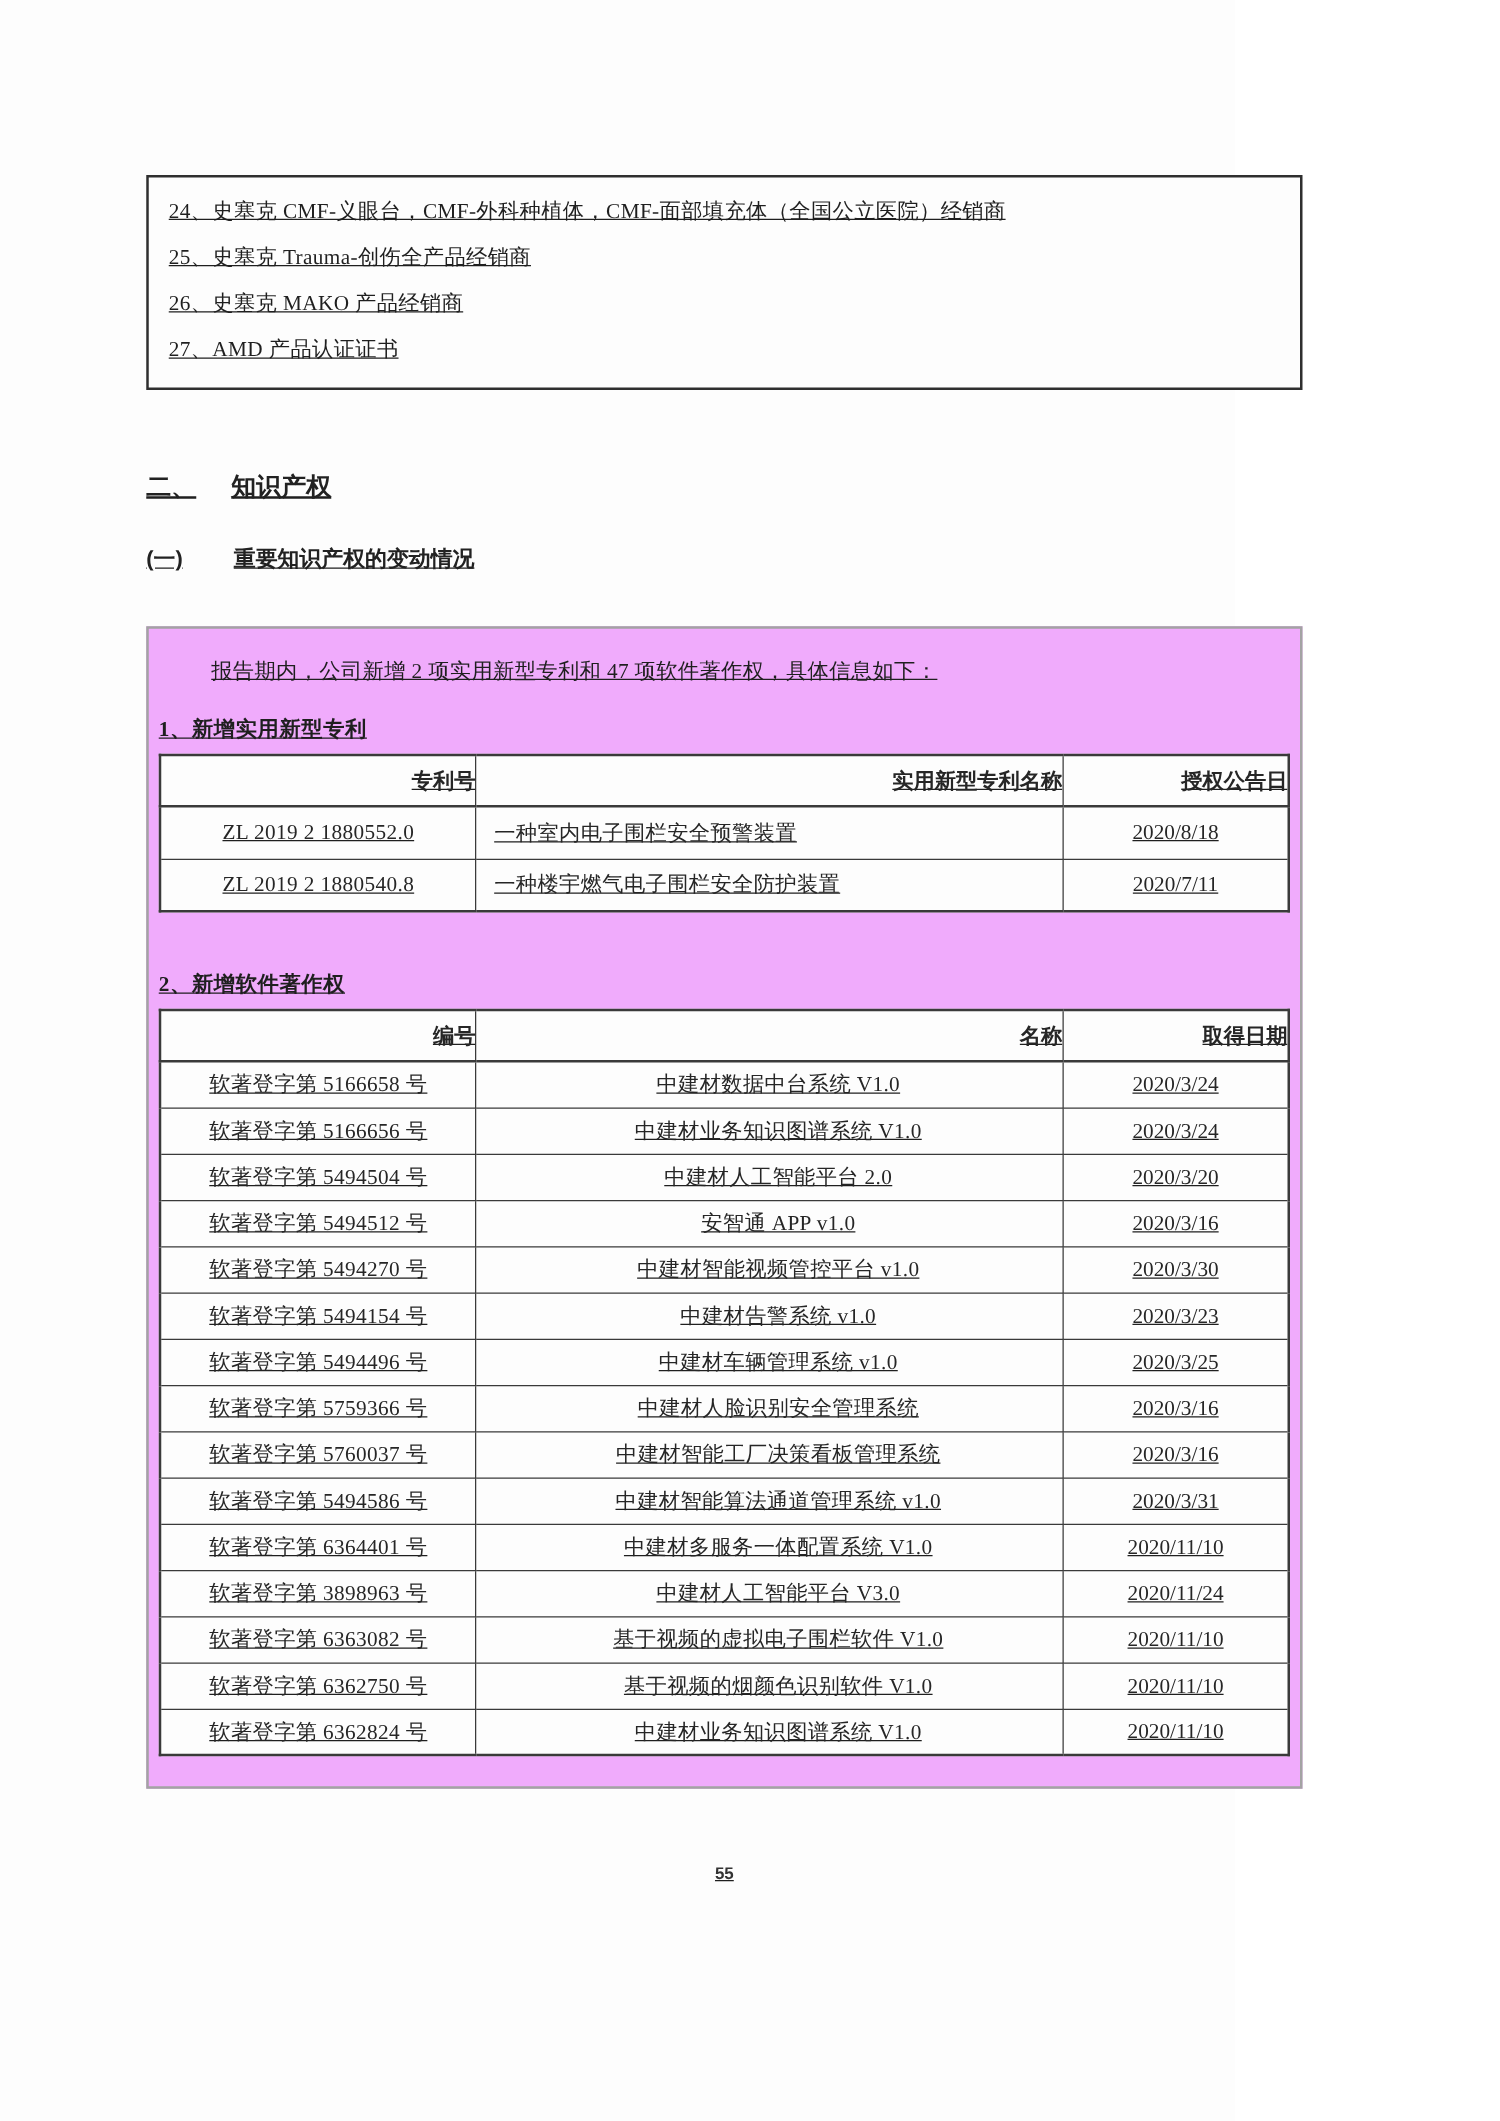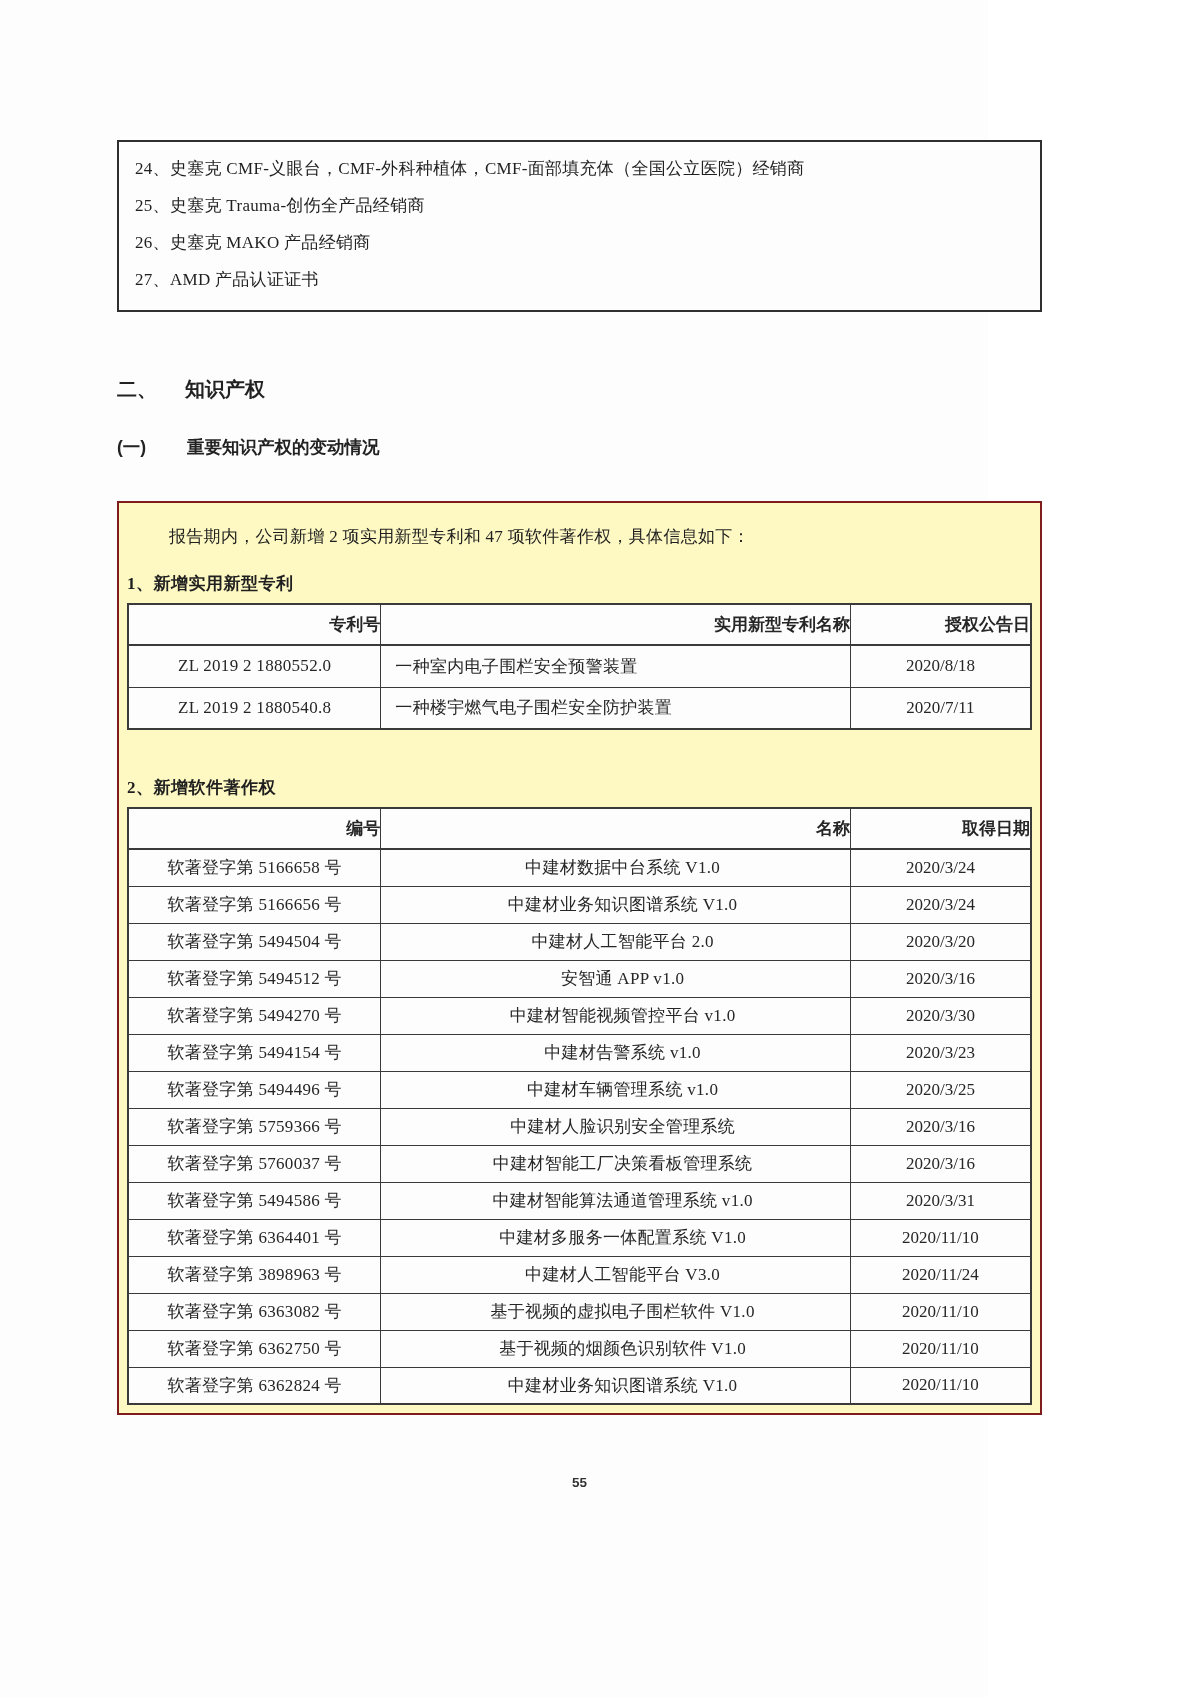--- a/index.html
+++ b/index.html
@@ -5,21 +5,21 @@
   * { margin: 0; padding: 0; box-sizing: border-box; }
   html, body { background: #ffffff; }
   body {
     width: 1200px;
     min-height: 1697px;
     font-family: "Liberation Serif", "DejaVu Serif", serif;
     color: #1f1f1f;
     position: relative;
     overflow: hidden;
   }
-  .page { width: 988px; min-height: 1697px; background: #fdfdfd; }
+  .page { width: 988px; min-height: 1697px; background: #fdfdfd; text-decoration: underline; }
   .content-col {
     margin-left: 117px;
     width: 925px;
     padding-top: 140px;
   }
 
   
   .top-box {
     border: 2px solid #2f2f2f;
     padding: 8px 12px 12px 16px;
@@ -48,23 +48,23 @@
     font-weight: bold;
     font-size: 17.5px;
     color: #222;
     display: flex;
   }
   .sub-heading .num { width: 70px; }
 
   
   .blue-box {
     margin-top: 42px;
-    border: 2px solid #7f1d1d;
-    padding: 2px 8px 8px 8px;
-    background: #fef9c3;
+    border: 2px solid #a3a3a3;
+    padding: 2px 8px 24px 8px;
+    background: #f0abfc;
   }
   .intro {
     margin-top: 18px;
     font-size: 17px;
     line-height: 27px;
     text-indent: 42px;
     letter-spacing: 0.3px;
   }
   .tbl-title {
     margin-top: 22px;

